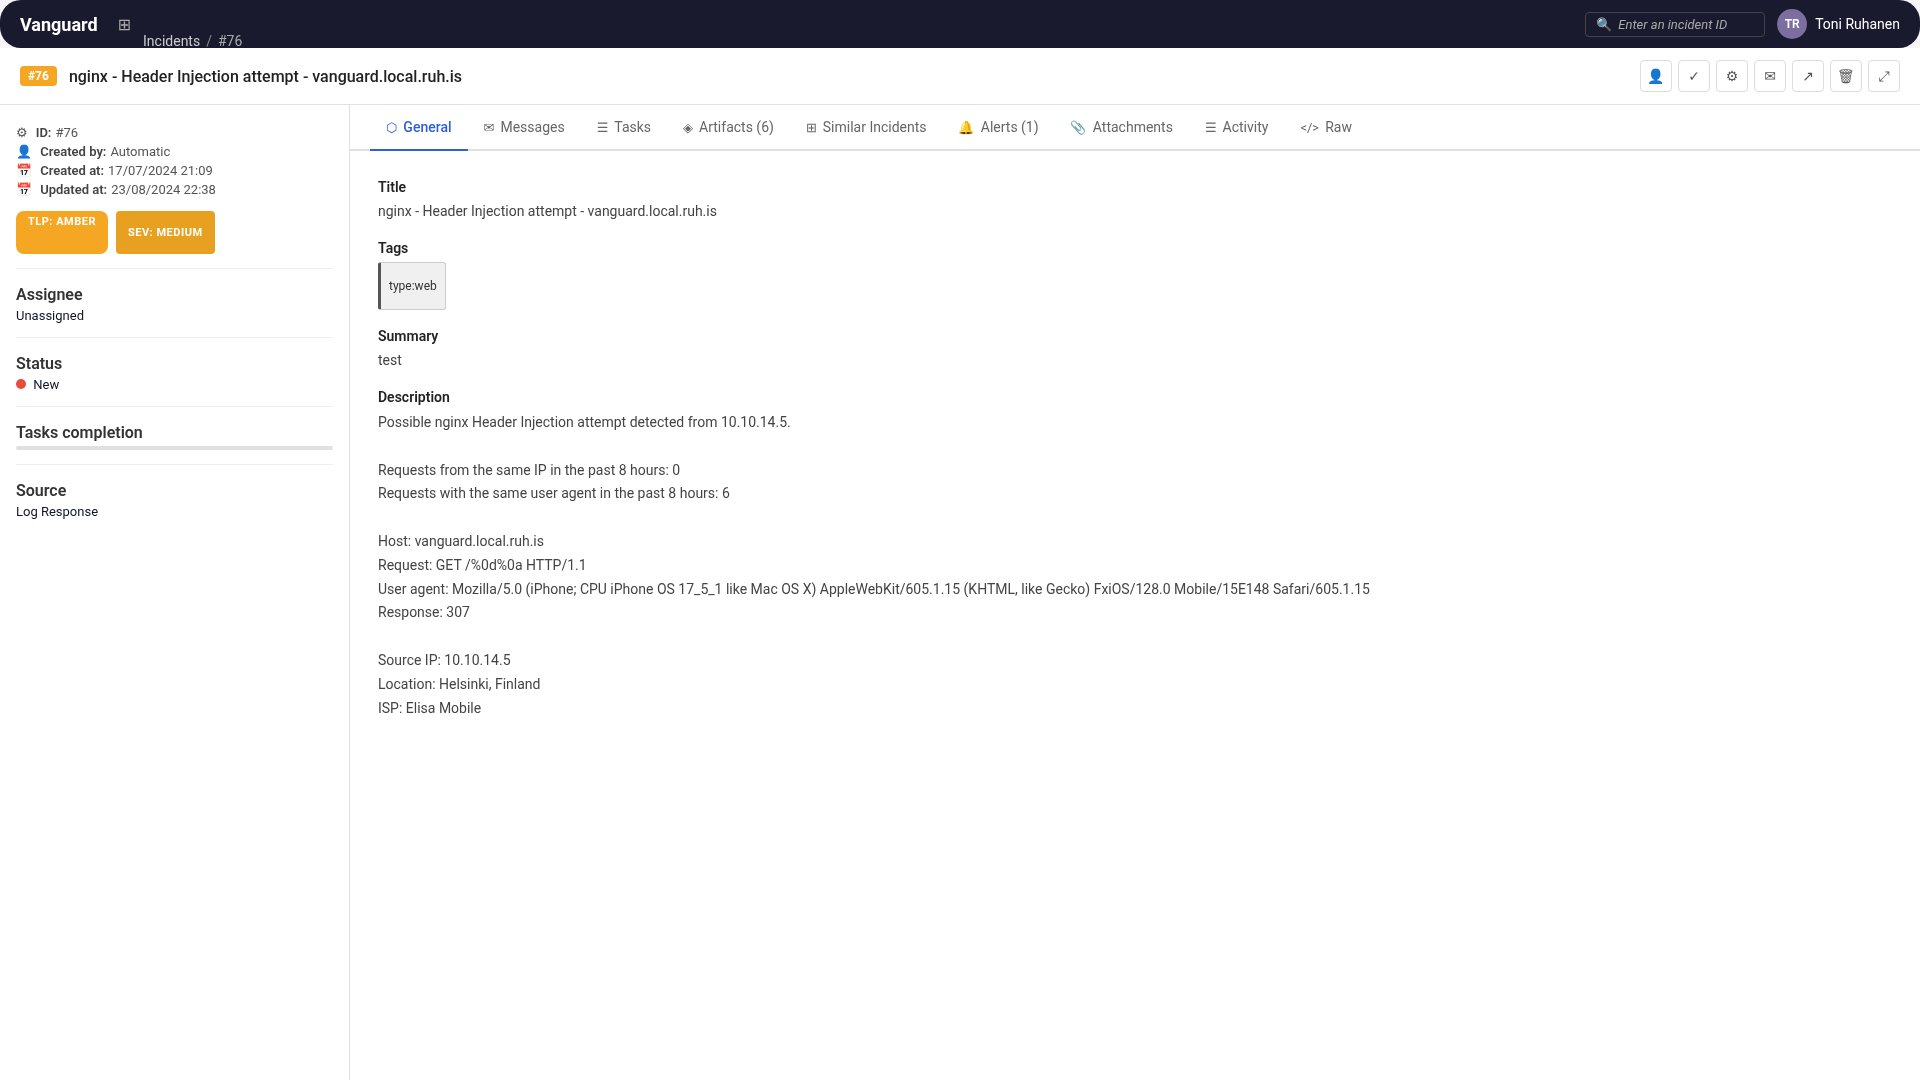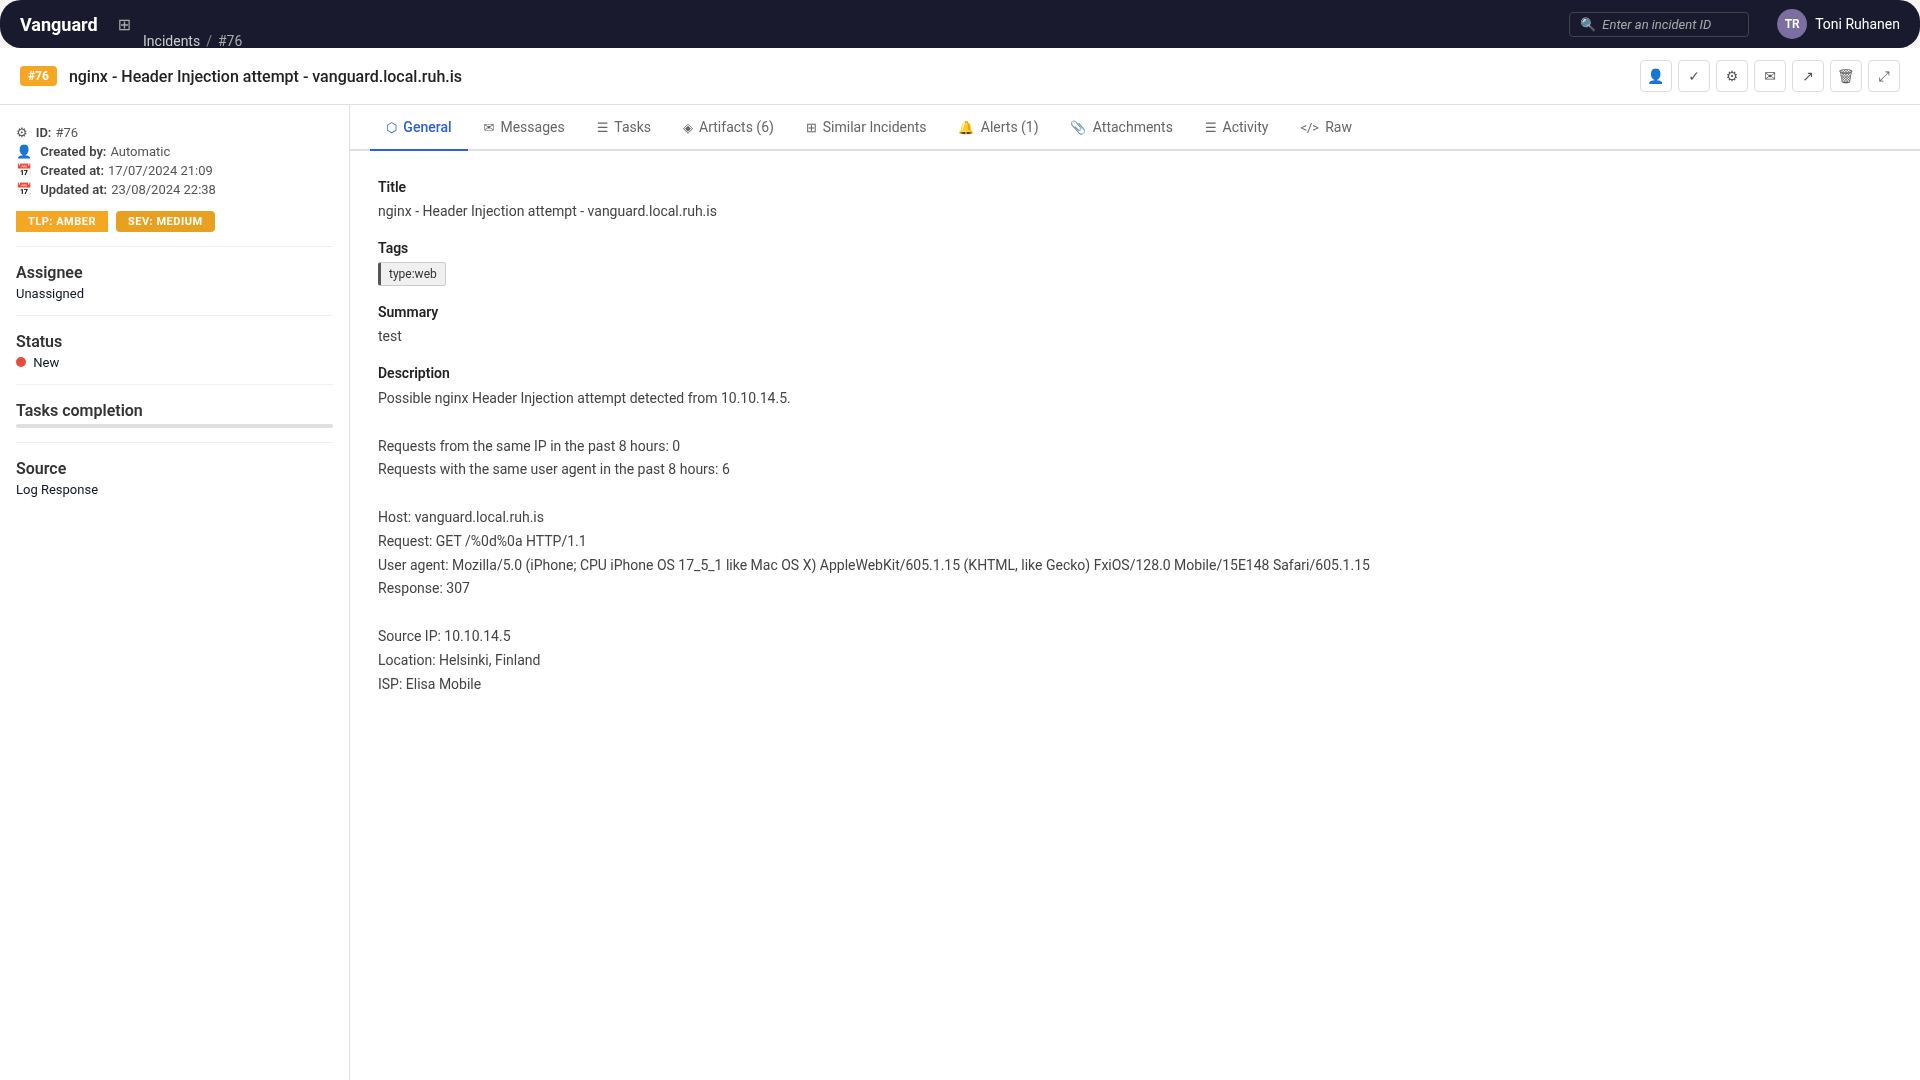--- a/index.html
+++ b/index.html
@@ -42,21 +42,21 @@
       border: 1px solid #444;
       border-radius: 4px;
       padding: 4px 10px;
       min-width: 180px;
       cursor: text;
     }
     .topnav-user {
       display: flex;
       align-items: center;
       gap: 8px;
-      margin-left: 16px;
+      margin-left: 0;
       color: #fff;
       font-size: 14px;
     }
     .avatar {
       width: 30px;
       height: 30px;
       border-radius: 50%;
       background: #7c6fa0;
       display: flex;
       align-items: center;
@@ -132,29 +132,29 @@
     }
     .sidebar-label { font-weight: 600; font-size: 13px; color: #444; }
     .sidebar-value { font-size: 13px; color: #555; }
     .severity-row { display: flex; gap: 8px; margin: 14px 0; }
     .tlp-badge {
       background: #f5a623;
       color: #fff;
       font-size: 11px;
       font-weight: 700;
       padding: 4px 12px;
-      border-radius: 0;
+      border-radius: 8px;
       letter-spacing: 0.5px;
     }
     .sev-badge {
       background: #e8a020;
       color: #fff;
       font-size: 11px;
       font-weight: 700;
-      padding: 4px 12px;
+      padding: 15px 12px;
       border-radius: 4px;
       letter-spacing: 0.5px;
     }
     .sidebar-section { margin-top: 16px; }
     .sidebar-section-title { font-weight: 600; font-size: 16px; color: #333; margin-bottom: 4px; }
     .sidebar-section-value { font-size: 13px; color: #0f172a; }
     .status-dot { display: inline-block; width: 10px; height: 10px; border-radius: 50%; background: #e74c3c; margin-right: 4px; }
     .tasks-progress {
       margin-top: 4px;
       height: 4px;
@@ -200,21 +200,21 @@
     
     .content-panel { padding: 28px 28px; }
     .field-label { font-weight: 600; font-size: 14px; color: #222; margin-bottom: 6px; }
     .field-value { font-size: 14px; color: #444; margin-bottom: 18px; line-height: 1.5; }
     .tag-pill {
       display: inline-block;
       background: #f0f0f0;
       border: 1px solid #ccc;
       border-left: 3px solid #555;
       font-size: 12px;
-      padding: 2px 8px;
+      padding: 14px 8px;
       border-radius: 3px;
       color: #333;
       margin-right: 4px;
     }
     .description-block { font-size: 14px; color: #444; line-height: 1.7; }
     .description-block p { margin-bottom: 0; }
   </style>
 </head>
 <body>
 

